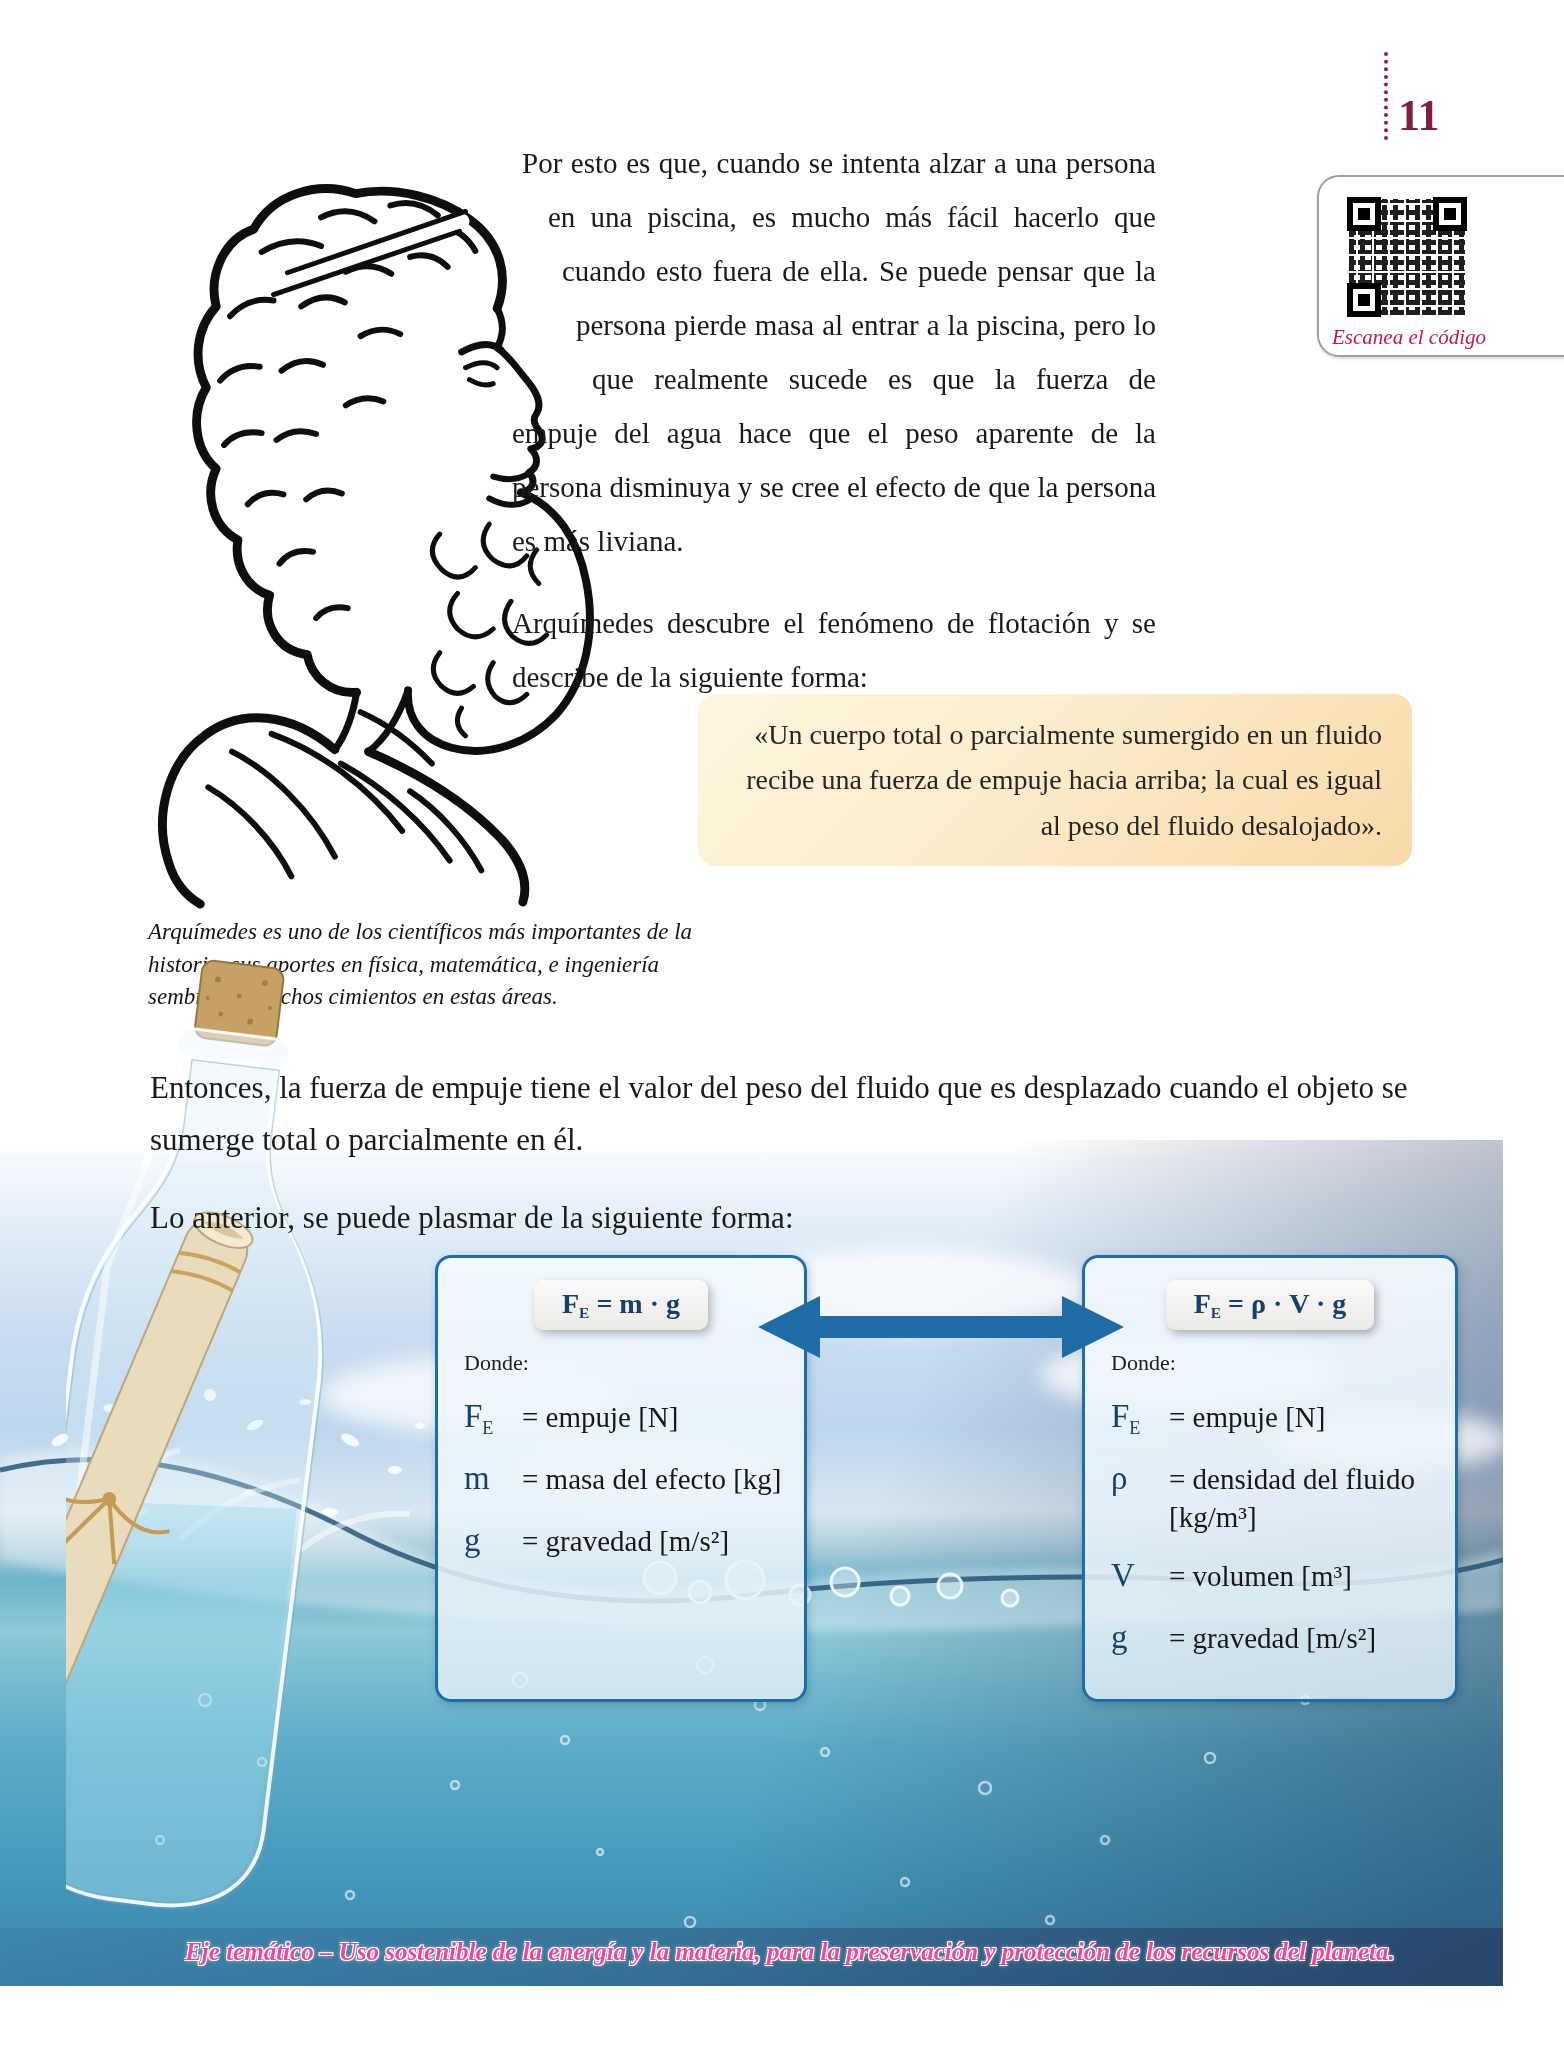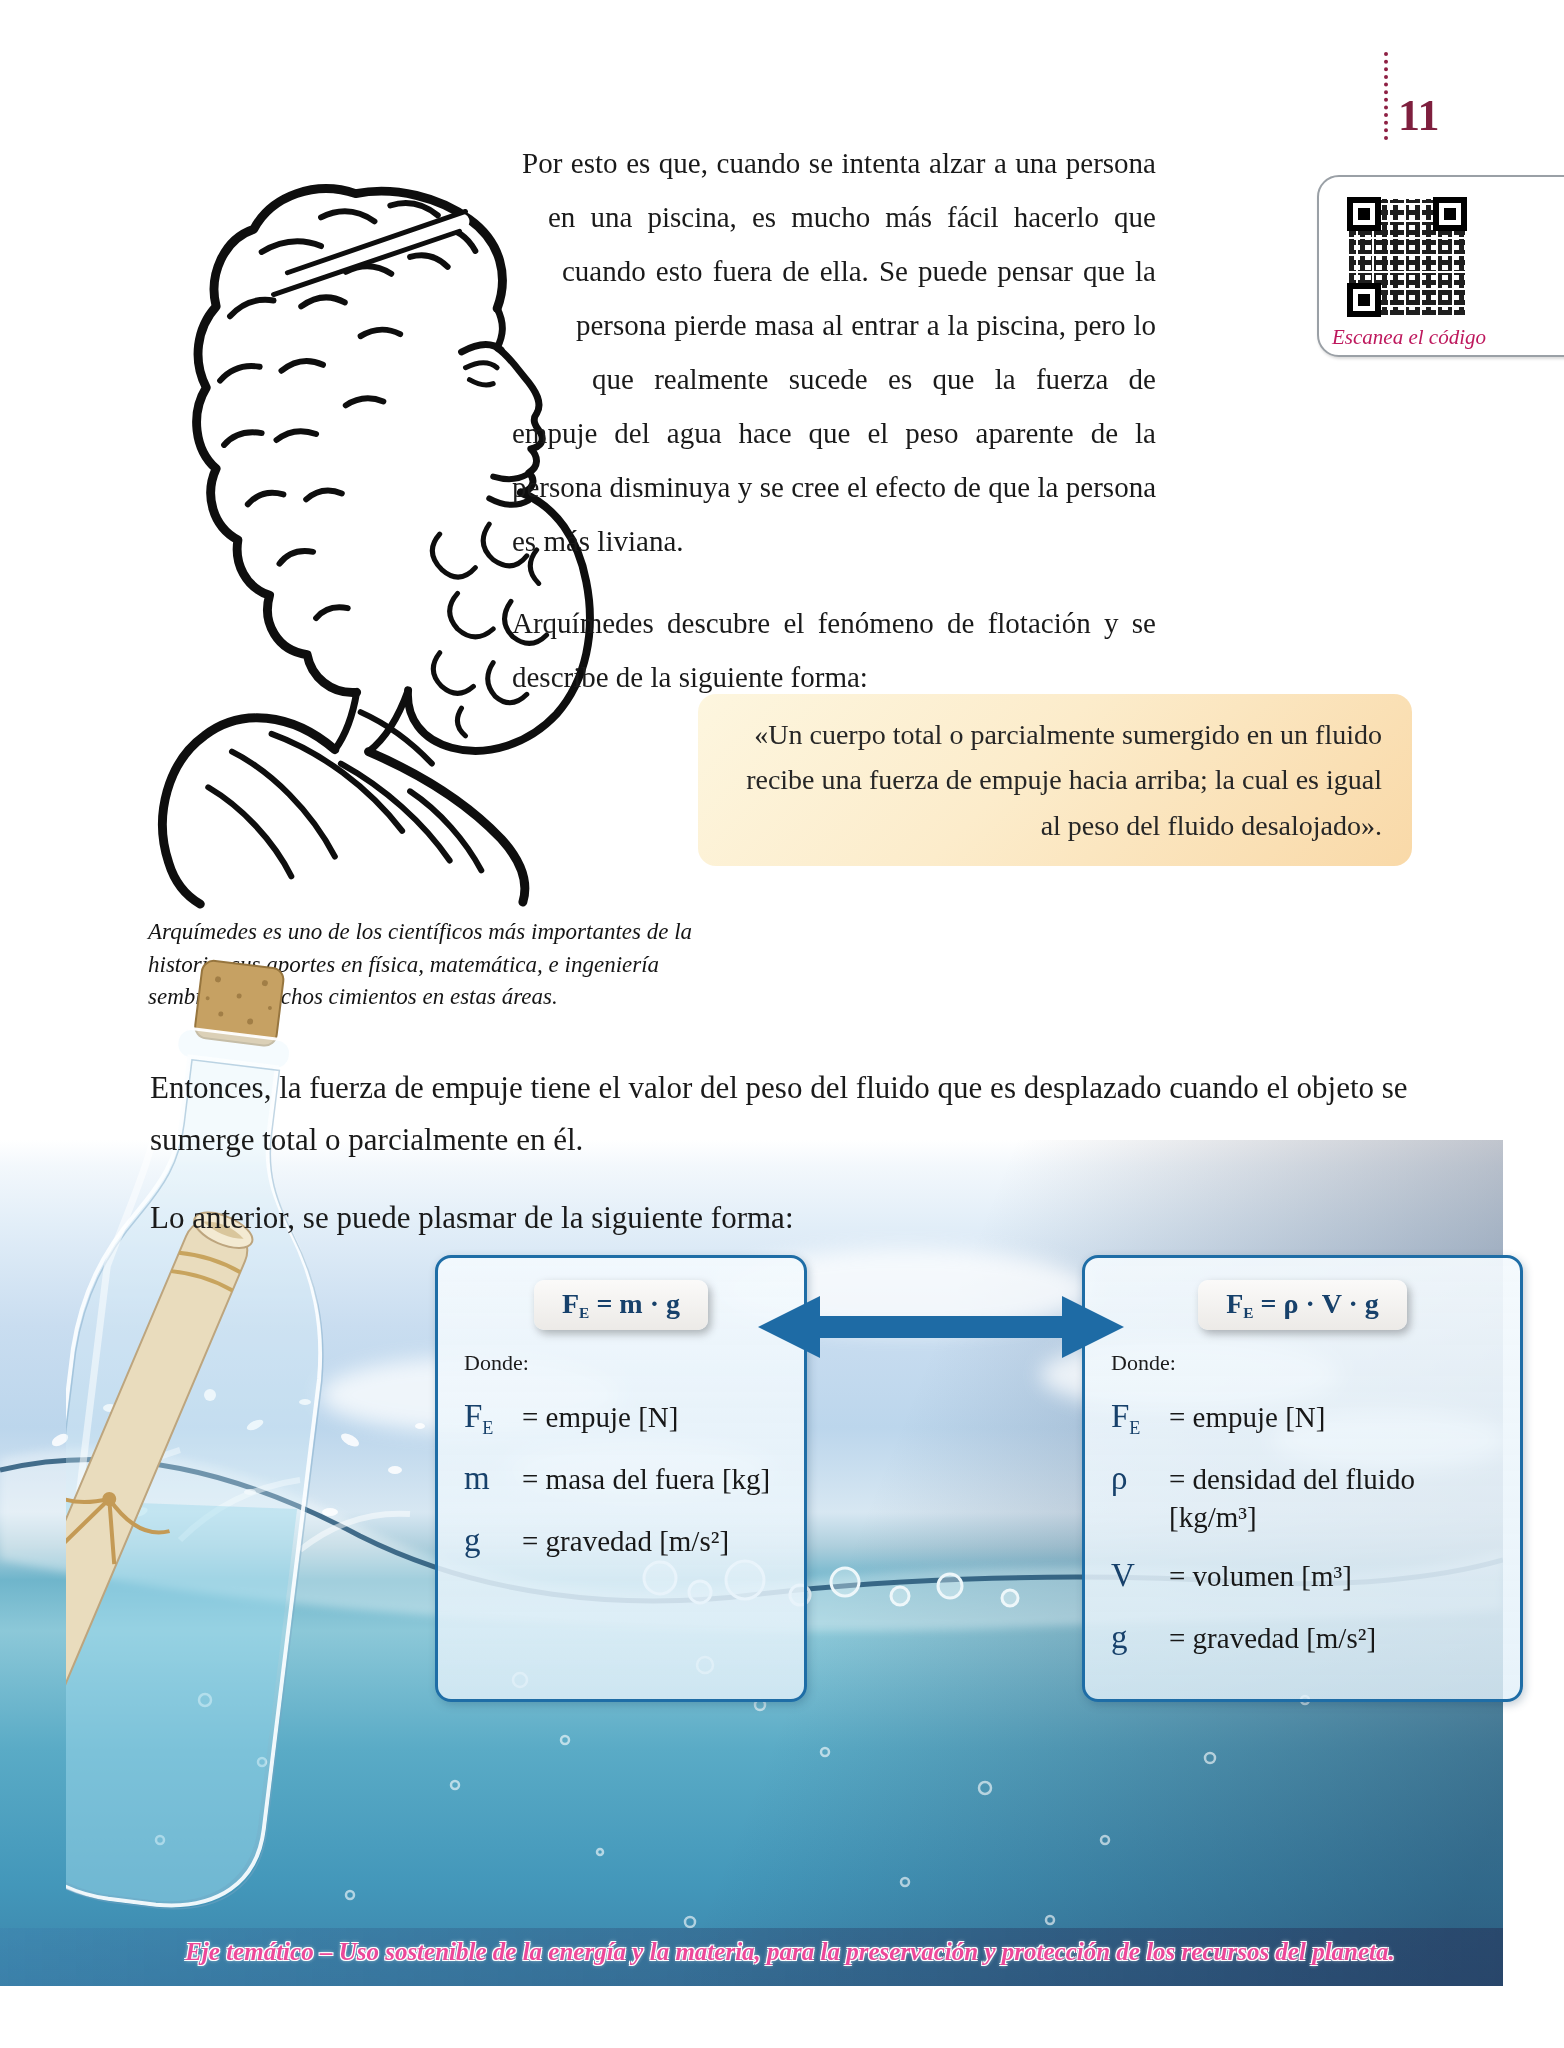--- a/index.html
+++ b/index.html
@@ -71,21 +71,21 @@
 
   
   .bottle{position:absolute;left:66px;top:958px;width:344px;height:1014px;z-index:3;}
 
   
   .fbox{position:absolute;top:1255px;height:447px;box-sizing:border-box;z-index:4;
         border:3px solid #1e6da6;border-radius:16px;
         background:linear-gradient(180deg,rgba(243,249,253,0.93),rgba(226,240,249,0.82));
         box-shadow:2px 3px 8px rgba(20,60,90,0.25);}
   .fbox-left{left:435px;width:372px;}
-  .fbox-right{left:1082px;width:441px;}
+  .fbox-right{left:1082px;width:376px;}
   .badge{display:table;margin:22px auto 0 auto;padding:8px 28px;border-radius:10px;
         background:linear-gradient(180deg,#fbfaf9,#eceae7);
         box-shadow:3px 4px 8px rgba(0,0,0,0.28);}
   .eq{font-size:28px;font-weight:bold;color:#17416b;white-space:nowrap;}
   .eq .sub{font-size:0.55em;vertical-align:-0.35em;font-weight:bold;}
   .donde{margin:20px 0 20px 26px;font-size:22px;color:#1c1c1c;}
   .frow{display:flex;margin:0 14px 18px 26px;align-items:flex-start;}
   .fsym{flex:0 0 58px;font-size:33px;color:#17416b;line-height:1.25;}
   .fsym .sub{font-size:0.55em;vertical-align:-0.4em;}
   .fdef{flex:1;font-size:29px;color:#181818;line-height:1.3;padding-top:3px;}
@@ -270,21 +270,21 @@
     <div class="badge">
       <span class="eq"><span>F</span><span class="sub">E</span> <span>= m · g</span></span>
     </div>
     <div class="donde">Donde:</div>
     <div class="frow">
       <span class="fsym"><span>F</span><span class="sub">E</span></span>
       <span class="fdef">= empuje [N]</span>
     </div>
     <div class="frow">
       <span class="fsym"><span>m</span><span class="sub"></span></span>
-      <span class="fdef">= masa del fuera [kg]</span>
+      <span class="fdef">= masa del efecto [kg]</span>
     </div>
     <div class="frow">
       <span class="fsym"><span>g</span><span class="sub"></span></span>
       <span class="fdef">= gravedad [m/s²]</span>
     </div>
   </div>
 
   <svg class="arrow" viewBox="0 0 366 66">
     <polygon points="0,33 62,2 62,22 304,22 304,2 366,33 304,64 304,44 62,44 62,64" fill="#1e6ba5"></polygon>
   </svg>

